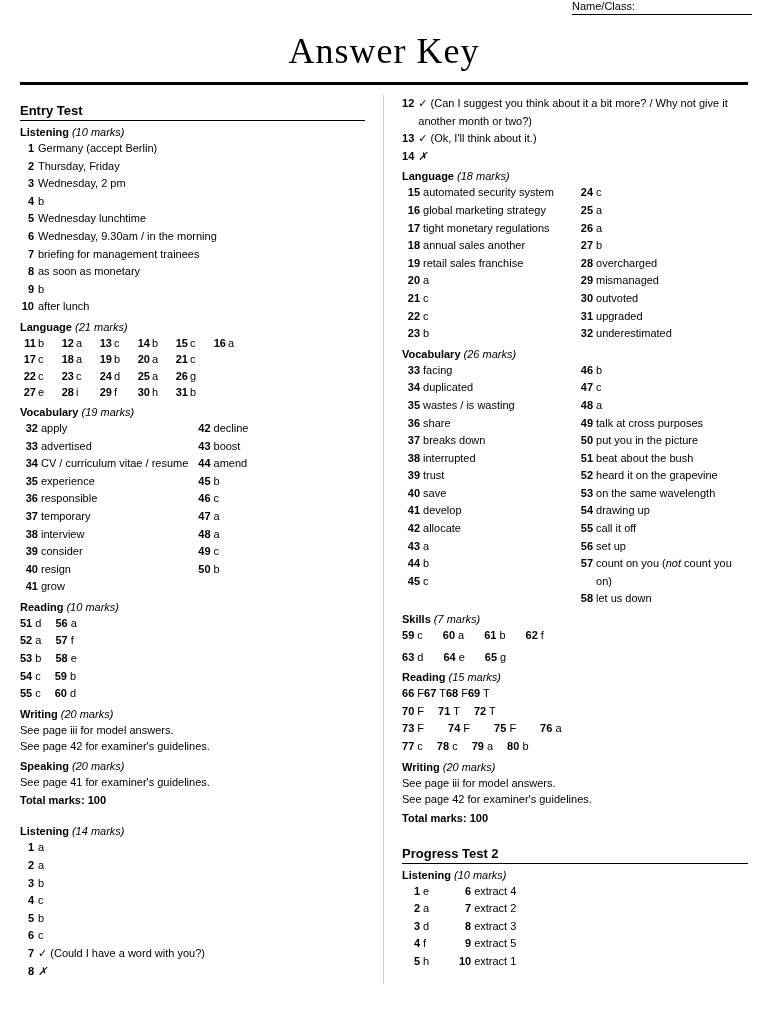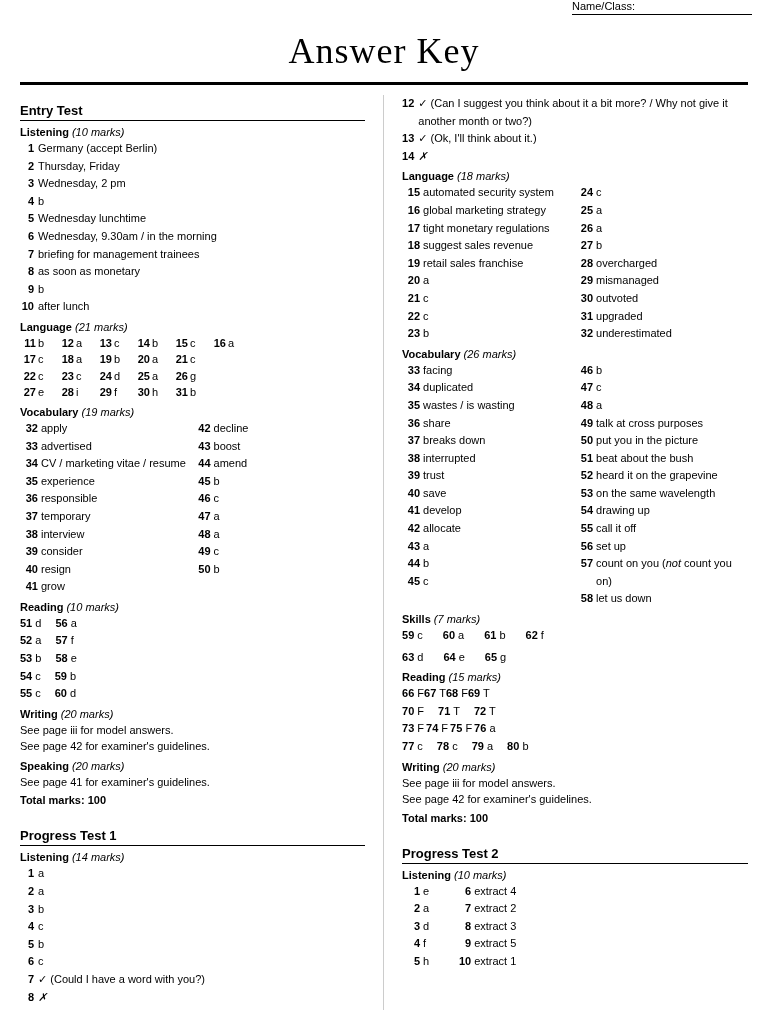--- a/index.html
+++ b/index.html
@@ -320,21 +320,21 @@
           <div class="vocab-item">
               <span class="n">32</span>
               <span>apply</span>
             </div>
           <div class="vocab-item">
               <span class="n">33</span>
               <span>advertised</span>
             </div>
           <div class="vocab-item">
               <span class="n">34</span>
-              <span>CV / marketing vitae / resume</span>
+              <span>CV / curriculum vitae / resume</span>
             </div>
           <div class="vocab-item">
               <span class="n">35</span>
               <span>experience</span>
             </div>
           <div class="vocab-item">
               <span class="n">36</span>
               <span>responsible</span>
             </div>
           <div class="vocab-item">
@@ -430,21 +430,20 @@
 
       <div class="subsection-title">Speaking <em>(20 marks)</em></div>
       <div class="writing-block">
         <div>See page 41 for examiner's guidelines.</div>
       </div>
 
       <div class="total-marks">Total marks: 100</div>
 
       <div style="height:10px;"></div>
 
-      <div class="section-title">Progress Test 1</div>
 
       <div class="subsection-title">Listening <em>(14 marks)</em></div>
       <div class="num-list">
         <div class="num-list-item">
             <span class="n">1</span>
             <span>a</span>
           </div>
         <div class="num-list-item">
             <span class="n">2</span>
             <span>a</span>
@@ -504,21 +503,21 @@
           <div class="vocab-item">
               <span class="n">16</span>
               <span>global marketing strategy</span>
             </div>
           <div class="vocab-item">
               <span class="n">17</span>
               <span>tight monetary regulations</span>
             </div>
           <div class="vocab-item">
               <span class="n">18</span>
-              <span>suggest sales revenue</span>
+              <span>annual sales another</span>
             </div>
           <div class="vocab-item">
               <span class="n">19</span>
               <span>retail sales franchise</span>
             </div>
           <div class="vocab-item">
               <span class="n">20</span>
               <span>a</span>
             </div>
           <div class="vocab-item">
@@ -705,21 +704,21 @@
           <div><span class="bold">66</span> F</div>
           <div><span class="bold">67</span> T</div>
           <div><span class="bold">68</span> F</div>
           <div><span class="bold">69</span> T</div>
         </div>
         <div style="display:flex;gap:14px;flex-wrap:wrap;line-height:1.6;">
           <div><span class="bold">70</span> F</div>
           <div><span class="bold">71</span> T</div>
           <div><span class="bold">72</span> T</div>
         </div>
-        <div style="display:flex;gap:2px;flex-wrap:wrap;line-height:1.6;">
+        <div style="display:flex;gap:24px;flex-wrap:wrap;line-height:1.6;">
           <div><span class="bold">73</span> F</div>
           <div><span class="bold">74</span> F</div>
           <div><span class="bold">75</span> F</div>
           <div><span class="bold">76</span> a</div>
         </div>
         <div style="display:flex;gap:14px;flex-wrap:wrap;line-height:1.6;">
           <div><span class="bold">77</span> c</div>
           <div><span class="bold">78</span> c</div>
           <div><span class="bold">79</span> a</div>
           <div><span class="bold">80</span> b</div>

